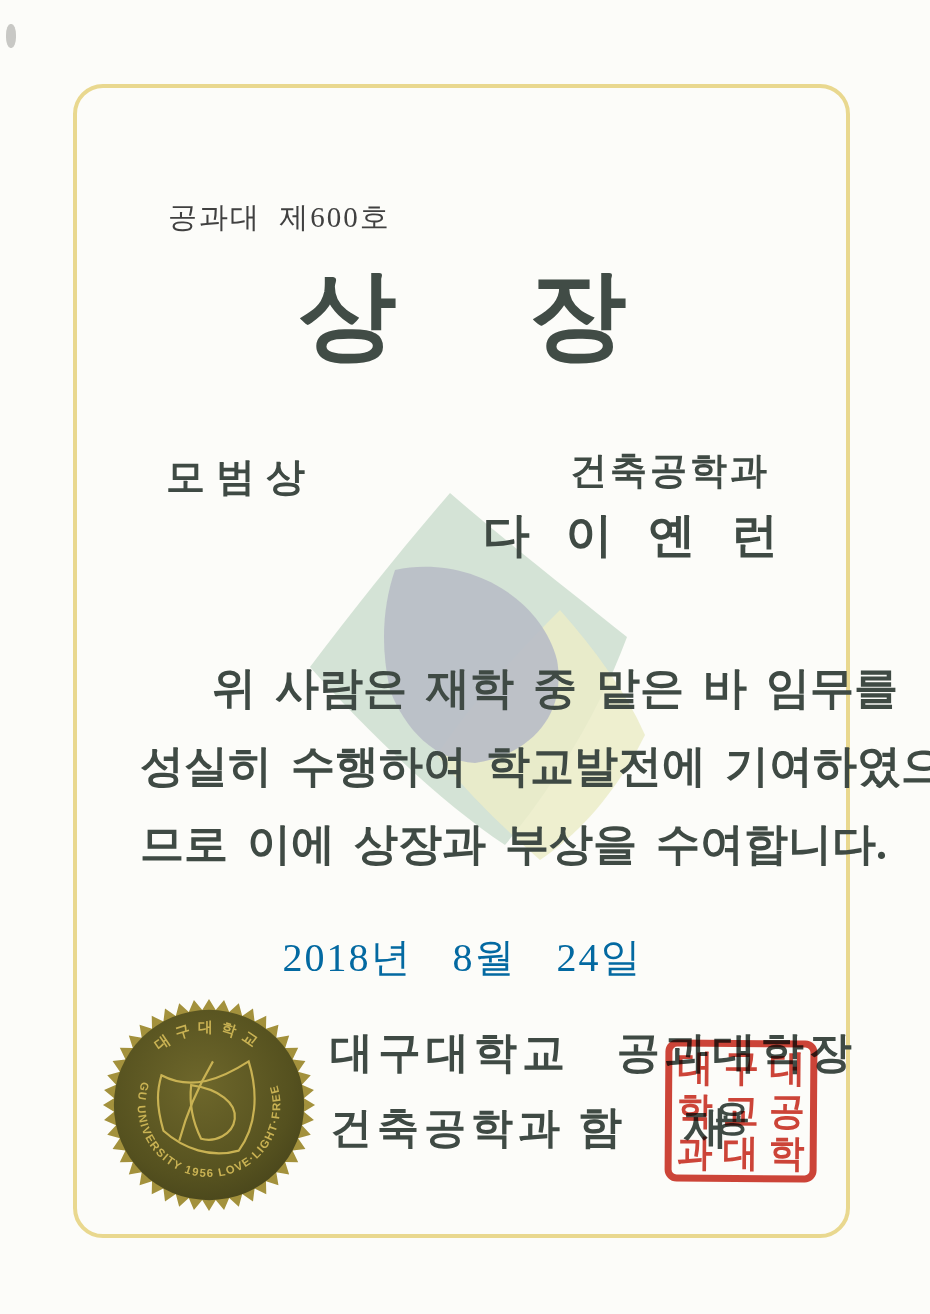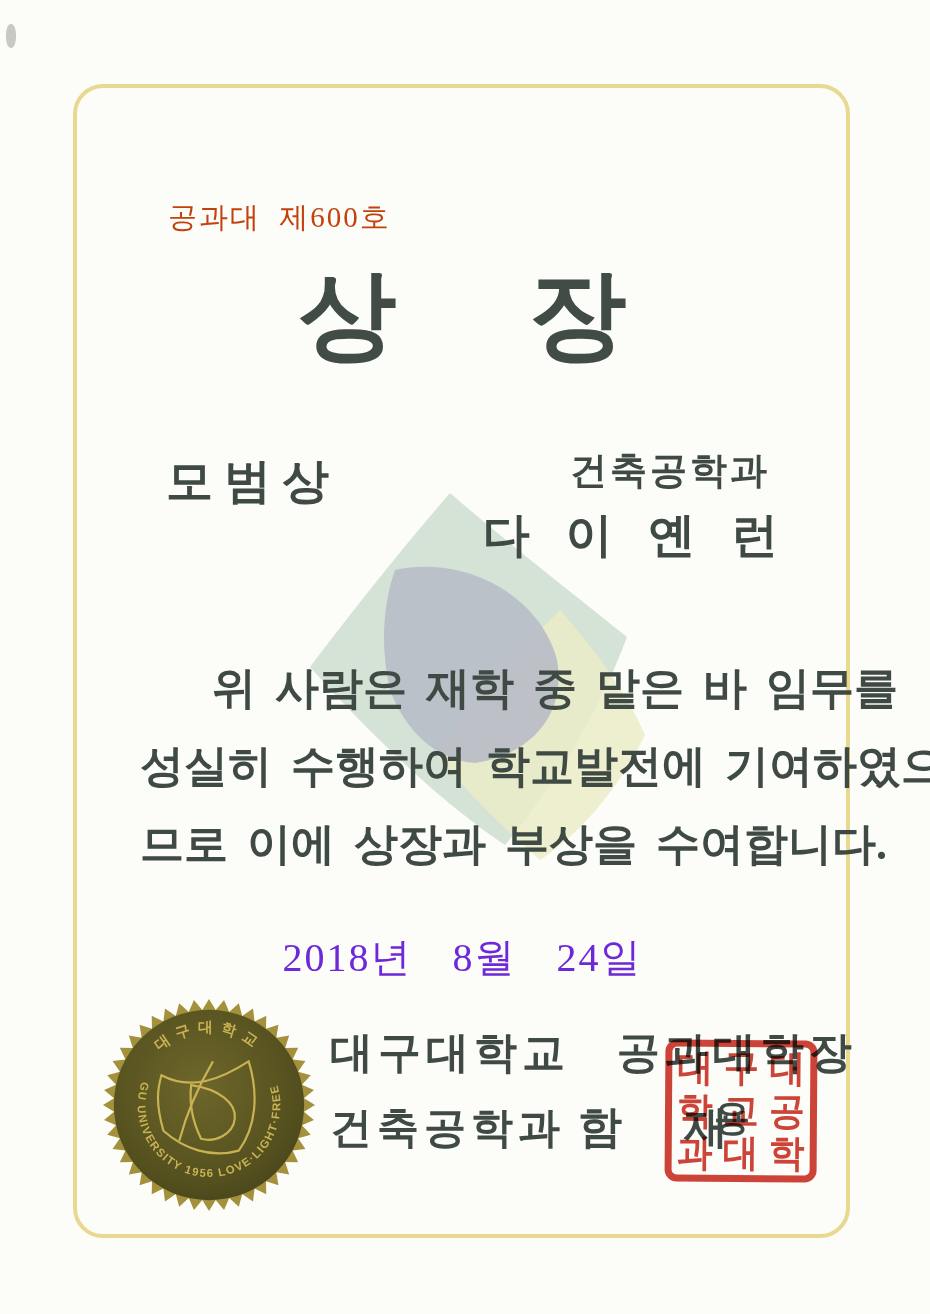--- a/index.html
+++ b/index.html
@@ -20,34 +20,34 @@
     position:relative;width:930px;height:1314px;margin:0 auto;
     background:var(--paper);overflow:hidden;color:var(--ink);
   }
   .abs{position:absolute;white-space:nowrap;}
   .cert-border{
     position:absolute;left:73px;top:84px;width:777px;height:1154px;
     border:4px solid var(--border-gold);border-radius:30px;box-sizing:border-box;
   }
   .smudge{position:absolute;left:6px;top:24px;width:10px;height:24px;
     background:#8a8a86;border-radius:45%;opacity:.45;}
-  .doc-number{left:168px;top:198px;font-size:29px;letter-spacing:2px;word-spacing:9px;color:#c2410c;}
+  .doc-number{left:168px;top:198px;font-size:29px;letter-spacing:2px;word-spacing:9px;color:#404040;}
   .title-row{
     position:absolute;left:75px;top:262px;width:775px;
     display:flex;justify-content:center;gap:132px;
   }
   .title-char{font-size:98px;font-weight:700;color:#414c46;line-height:1.1;}
-  .award-name{left:166px;top:450px;font-size:47px;letter-spacing:11px;font-weight:600;}
+  .award-name{left:166px;top:450px;font-size:39px;letter-spacing:11px;font-weight:600;}
   .department{right:160px;top:446px;font-size:37px;letter-spacing:3px;font-weight:600;}
   .recipient{right:152px;top:504px;font-size:47px;word-spacing:24px;font-weight:600;}
   .body-block{position:absolute;left:140px;top:650px;}
   .body-line{font-size:44px;line-height:78px;word-spacing:8px;font-weight:600;white-space:nowrap;}
   .body-line.indent{text-indent:72px;}
   .issue-date{position:absolute;left:75px;top:930px;width:775px;text-align:center;
-    font-size:40px;word-spacing:28px;letter-spacing:2px;color:#6d28d9;white-space:nowrap;}
+    font-size:40px;word-spacing:28px;letter-spacing:2px;color:#0369a1;white-space:nowrap;}
   .issuer{left:330px;top:1024px;font-size:43px;letter-spacing:5px;word-spacing:16px;font-weight:600;font-family:Liberation Mono, monospace;}
   .signer-title{left:330px;top:1100px;font-size:42px;letter-spacing:5px;font-weight:600;}
   .signer-char{top:1098px;font-size:44px;font-weight:600;}
   .signer-char.c0{left:578px;}
   .signer-char.c1{left:684px;}
   .signer-char.c2{left:714px;top:1094px;font-size:36px;}
   
   .watermark{position:absolute;left:295px;top:475px;width:365px;height:395px;}
   .wm-green{fill:var(--wm-green);opacity:.9;}
   .wm-yellow{fill:var(--wm-yellow);opacity:.85;}

